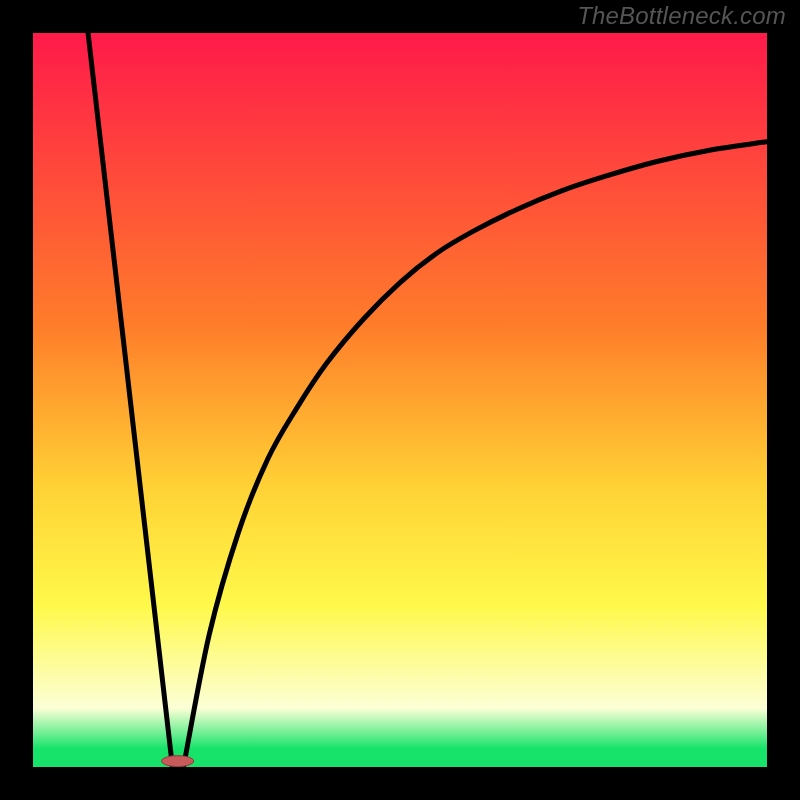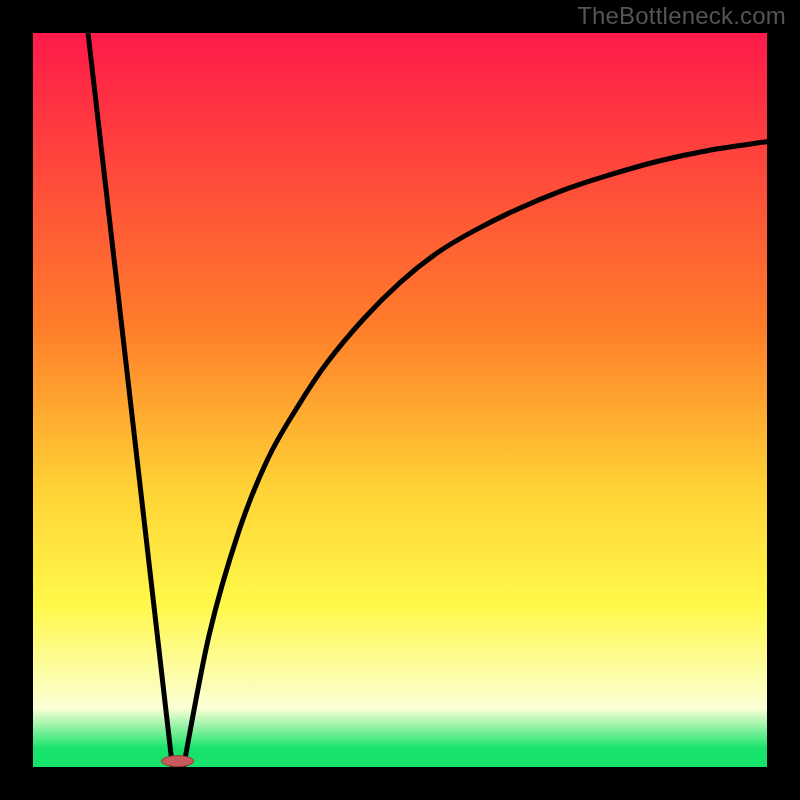--- a/index.html
+++ b/index.html
@@ -20,20 +20,21 @@
   }
   .watermark {
     position: absolute;
     top: 2px;
     right: 14px;
     color: #555555;
     font-size: 24px;
     font-family: Arial, Helvetica, sans-serif;
     letter-spacing: 0.2px;
     user-select: none;
+    font-style: italic;
   }
 </style>
 </head>
 <body>
 
 <div class="stage">
   <svg id="chart-svg" width="800" height="800" viewBox="0 0 800 800" xmlns="http://www.w3.org/2000/svg">
     <defs>
       <linearGradient id="bg-grad" x1="0" y1="0" x2="0" y2="1">
           <stop offset="0%" stop-color="#ff1a4a"></stop>

